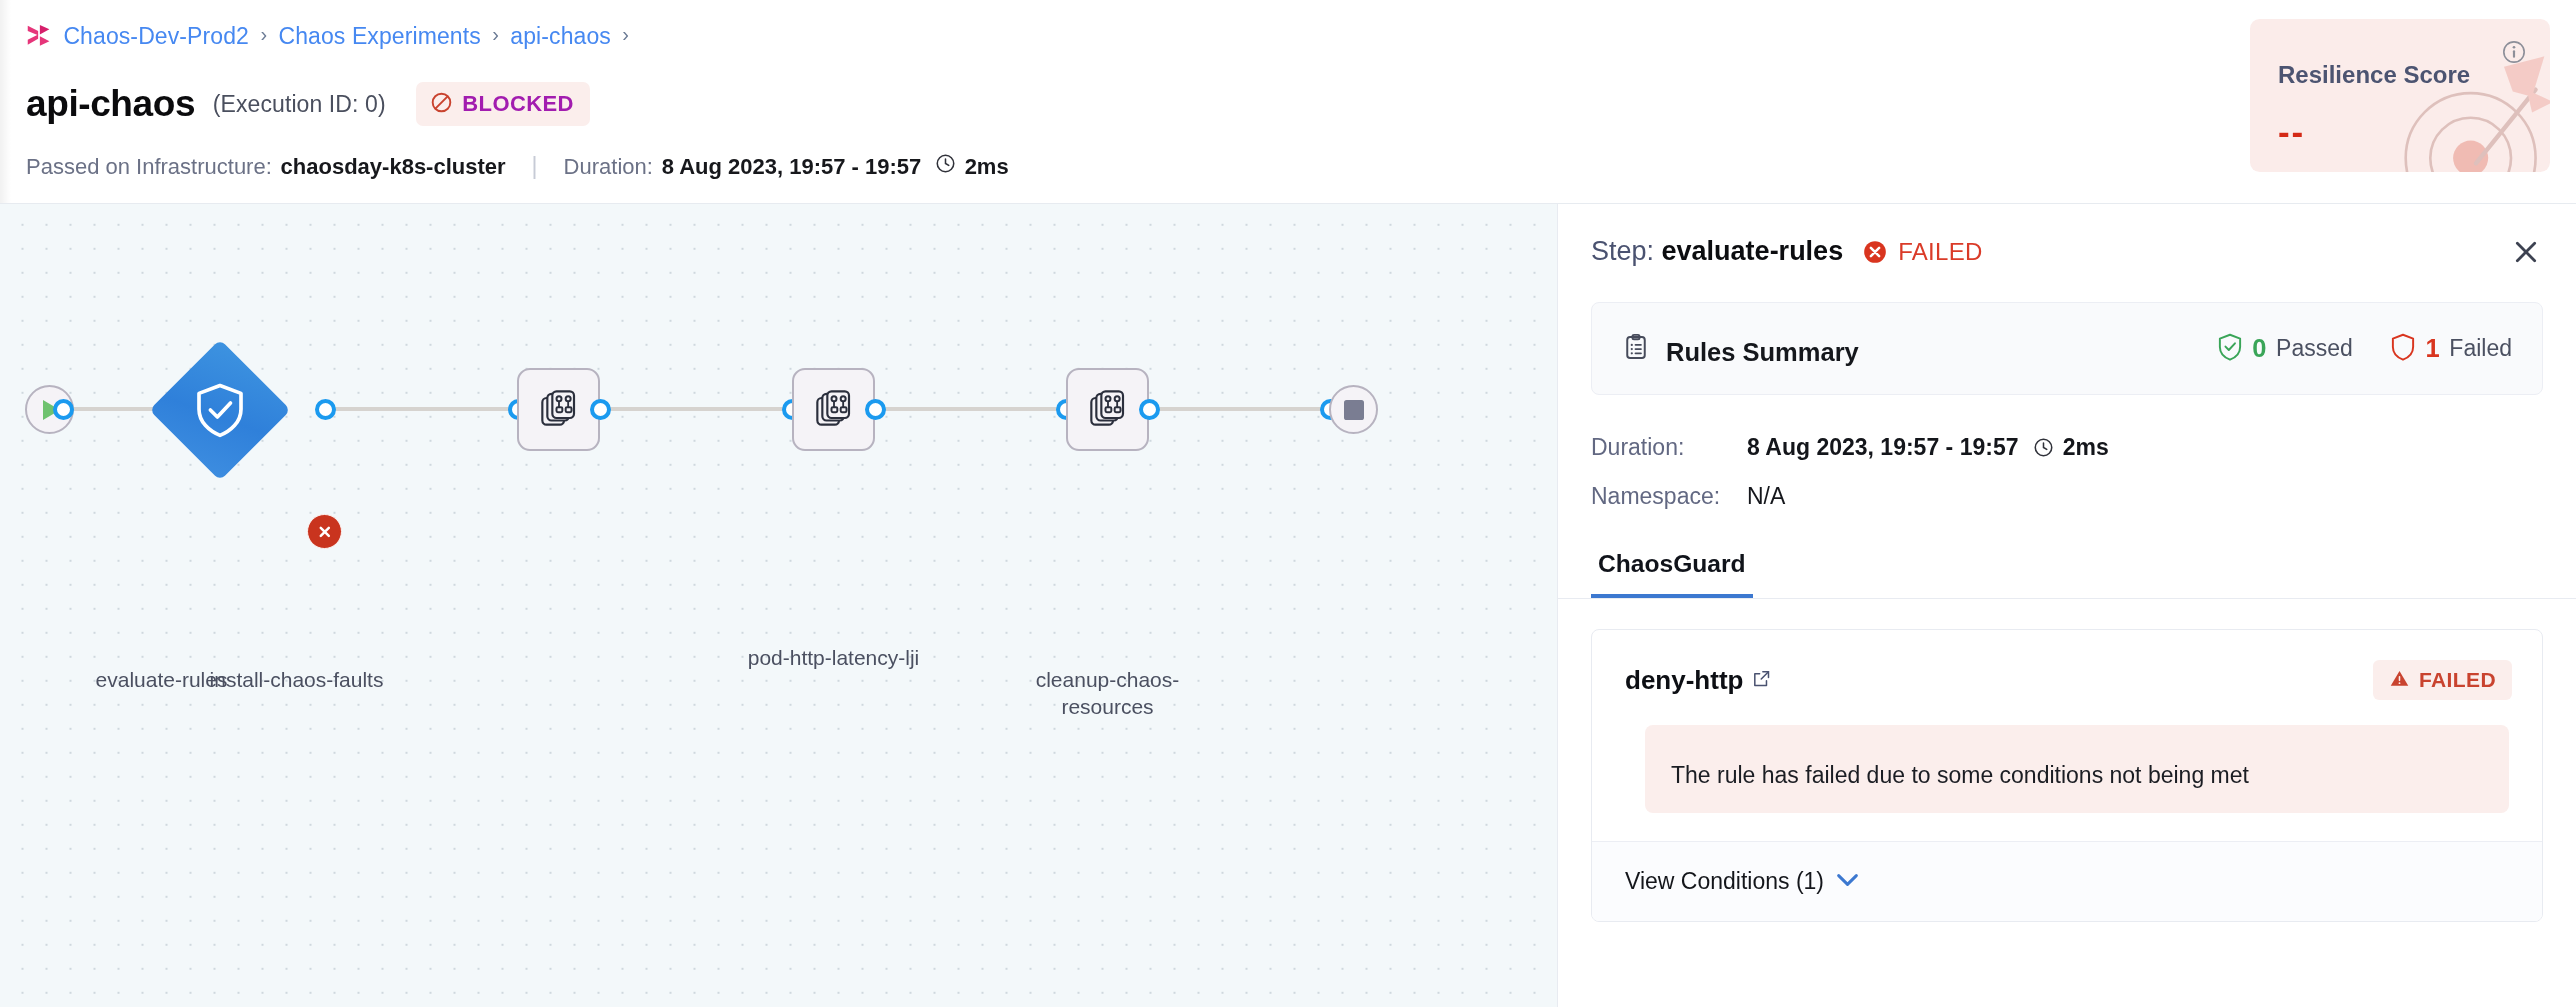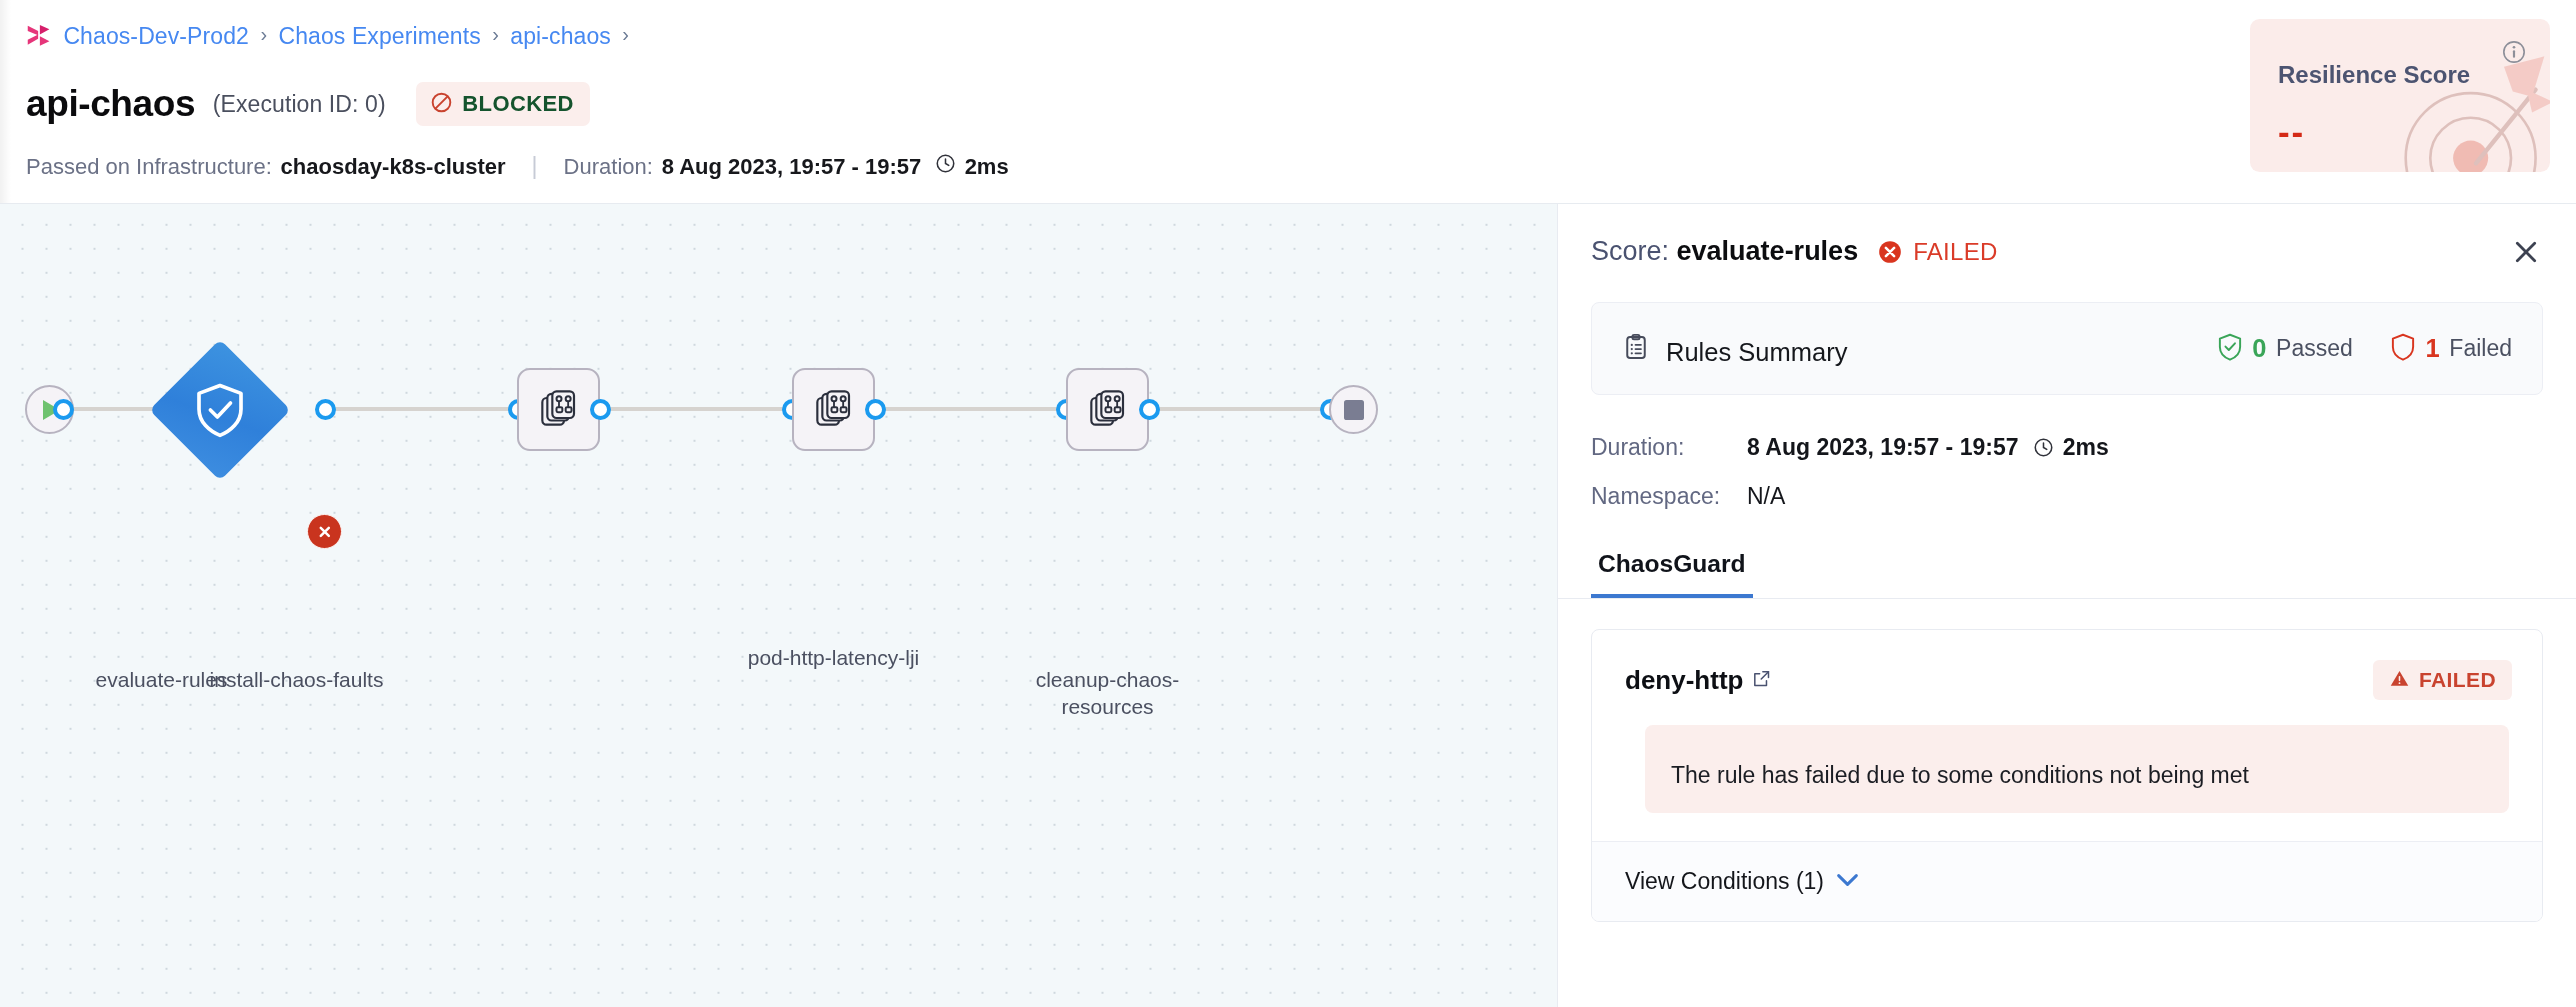--- a/index.html
+++ b/index.html
@@ -33,21 +33,21 @@
   .bc-sep { font-size: 20px; color: #6b7b95; }
 
   .title-row { display: flex; align-items: center; gap: 17.6px; margin-top: 29px; }
   .title-main { font-size: 37px; font-weight: bold; color: #0b0b0d; letter-spacing: -0.4px; }
   .title-sub { font-size: 23px; color: #4a4f5e; letter-spacing: 0.1px; }
   .blocked-badge {
     display: inline-flex; align-items: center; gap: 9.7px;
     background: #fbeeec; border-radius: 7px;
     padding: 8.8px 16px 9.7px 14px; margin-left: 12.3px;
   }
-  .blocked-badge .lbl { font-size: 22px; font-weight: bold; color: #14532d; letter-spacing: 0.4px; }
+  .blocked-badge .lbl { font-size: 22px; font-weight: bold; color: #a21caf; letter-spacing: 0.4px; }
 
   .meta-row {
     display: flex; align-items: center; gap: 0;
     margin-top: 26px; font-size: 22px; color: #6b7186;
   }
   .meta-row .strong { color: #17181c; font-weight: bold; }
   .meta-div { color: #c7cbd6; margin: 0 26px; font-size: 23px; }
   .meta-seg { display: flex; align-items: center; gap: 8px; }
 
   
@@ -142,21 +142,21 @@
     margin-left: auto; width: 35px; height: 35px; cursor: pointer;
     display: flex; align-items: center; justify-content: center;
   }
 
   .rules-card {
     margin: 33px 33px 0 33px; height: 93px;
     background: #f9fafc; border: 0.9px solid #eceef4; border-radius: 8px;
     display: flex; align-items: center; padding: 0 30px;
   }
   .rules-left { display: flex; align-items: center; gap: 16px; }
-  .rules-left .lbl { font-size: 25.5px; color: #15171c; font-weight: normal; margin-top: 7px; }
+  .rules-left .lbl { font-size: 25.5px; color: #15171c; font-weight: bold; margin-top: 7px; }
   .rules-right { margin-left: auto; display: flex; align-items: center; gap: 37px; }
   .stat { display: flex; align-items: center; gap: 9.7px; }
   .stat .num { font-size: 25.5px; font-weight: bold; }
   .stat .txt { font-size: 23px; color: #4b5061; }
   .stat.pass .num { color: #3aa558; }
   .stat.fail .num { color: #d9351f; }
 
   .kv-block { margin: 39px 0 0 33px; }
   .kv-row { display: flex; align-items: center; margin-bottom: 22px; }
   .kv-key { width: 156px; font-size: 23px; color: #626882; }
@@ -372,21 +372,21 @@
     <div class="port" style="left:1320px; top:195px;"></div>
     <div class="node-term" style="left:1329px; top:181px;">
       <span class="stop-sq"></span>
     </div>
   </div>
 
   <div class="panel">
 
     <div class="panel-head">
       <span class="panel-title">
-        <span>Score:</span>
+        <span>Step:</span>
         <b>evaluate-rules</b>
       </span>
       <span class="fail-chip">
         <span class="x-circ">
           <svg width="26" height="26" viewBox="0 0 24 24">
             <circle cx="12" cy="12" r="10" fill="#d9351f"></circle>
             <path d="M8.2 8.2 L15.8 15.8 M15.8 8.2 L8.2 15.8" stroke="#fff" stroke-width="2.3" stroke-linecap="round"></path>
           </svg>
         </span>
         <span class="lbl">FAILED</span>

